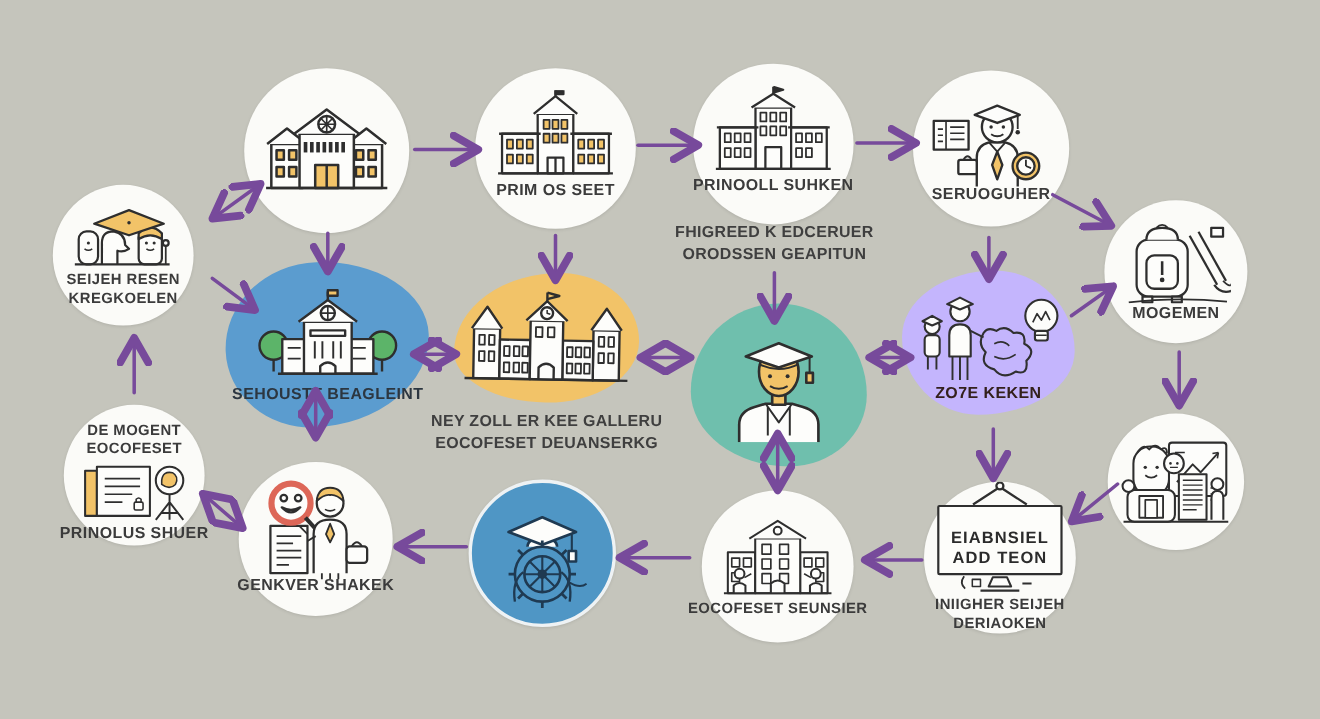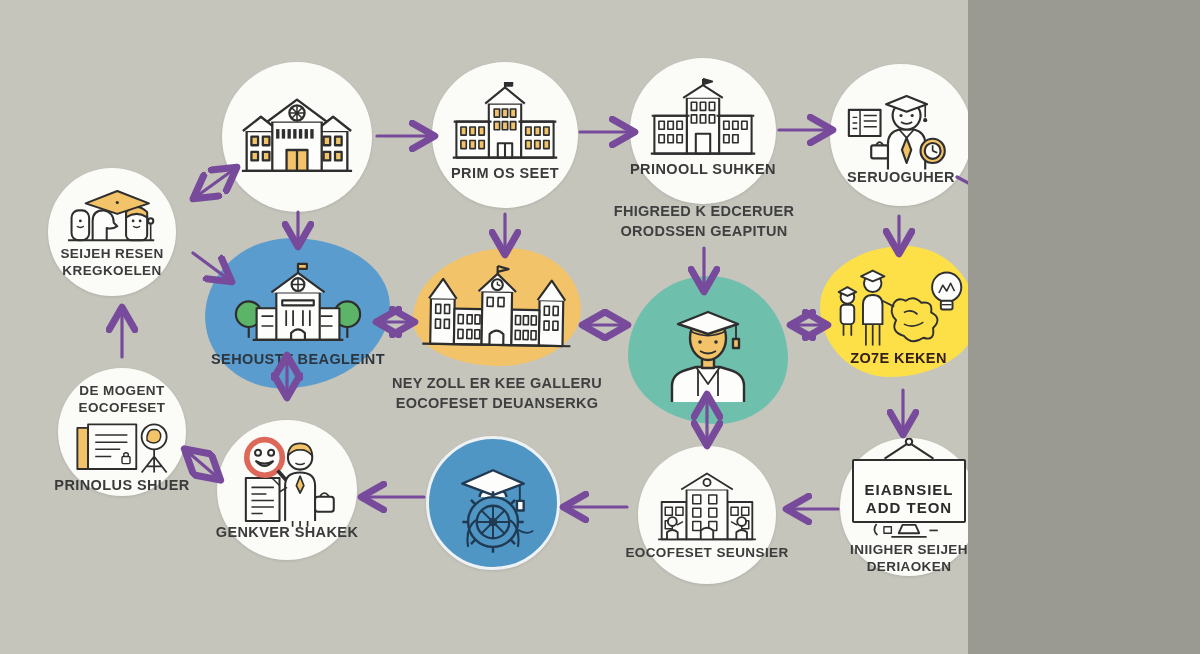--- a/index.html
+++ b/index.html
@@ -1,26 +1,26 @@
 <!DOCTYPE html>
 <html><head>
 <meta charset="utf-8">
 <style>
   html,body{margin:0;padding:0;background:#9a9a93;}
   #canvas{
-    position:relative;width:968px;height:654px;overflow:hidden;
+    position:relative;width:1200px;height:654px;overflow:hidden;
     background:#c5c5bc;font-family:"Liberation Sans",sans-serif;
   }
   .node{position:absolute;display:flex;flex-direction:column;align-items:center;justify-content:center;}
   .circle{background:#fbfbf8;border-radius:50%;box-shadow:0 1px 3px rgba(0,0,0,.10);}
   .blob{display:flex;flex-direction:column;align-items:center;justify-content:center;}
   .blob-blue{background:#5b9ccf;border-radius:46% 54% 58% 42% / 52% 46% 54% 48%;transform:rotate(-2deg);}
   .blob-yellow{background:#f2c368;border-radius:58% 42% 50% 50% / 62% 52% 48% 38%;transform:rotate(1deg);}
   .blob-teal{background:#6fbfad;border-radius:50% 50% 44% 56% / 54% 56% 44% 46%;}
-  .blob-red{background:#fde047;border-radius:54% 46% 56% 44% / 46% 56% 44% 54%;}
+  .blob-red{background:#c4b5fd;border-radius:54% 46% 56% 44% / 46% 56% 44% 54%;}
   .inner{transform:rotate(0deg);display:flex;flex-direction:column;align-items:center;}
   .blob-blue .inner{transform:rotate(2deg);}
   .lbl{
     color:#3b3b3b;font-weight:700;letter-spacing:.4px;text-align:center;
     font-size:14.5px;line-height:1.25;white-space:nowrap;
   }
   .lbl.sm{font-size:13.5px;}
   .sub{position:absolute;text-align:center;color:#3f3f3f;font-weight:700;font-size:14.5px;line-height:1.35;letter-spacing:.3px;}
   #arrows{position:absolute;left:0;top:0;z-index:6;pointer-events:none;}
   .node{z-index:3;}

